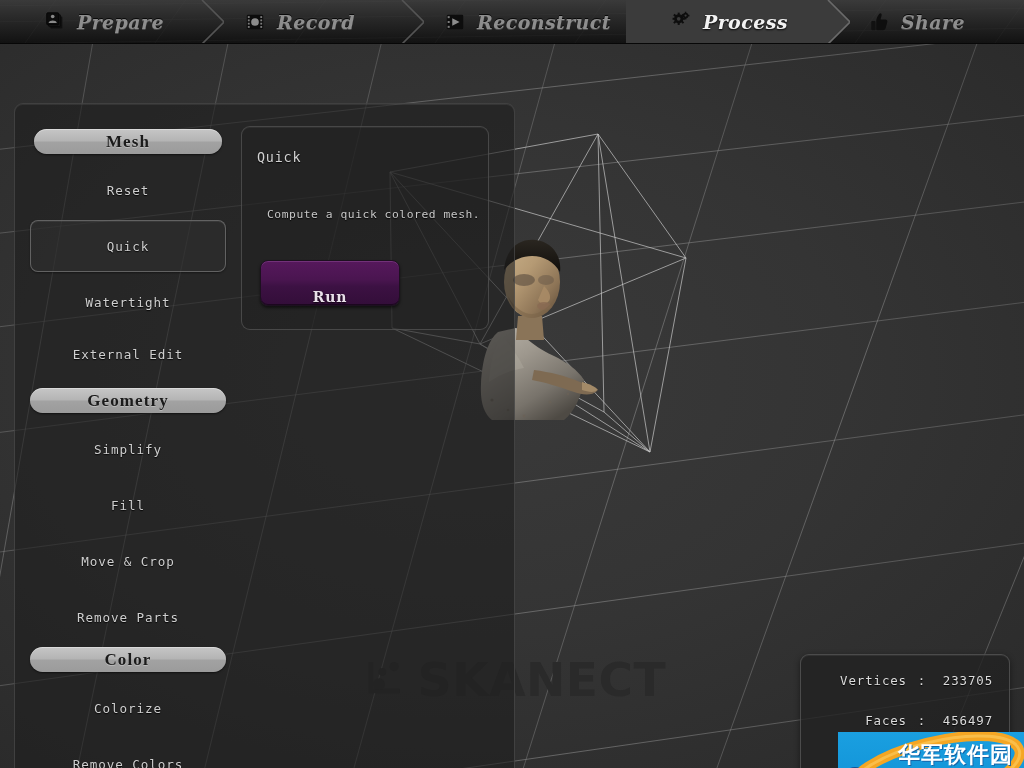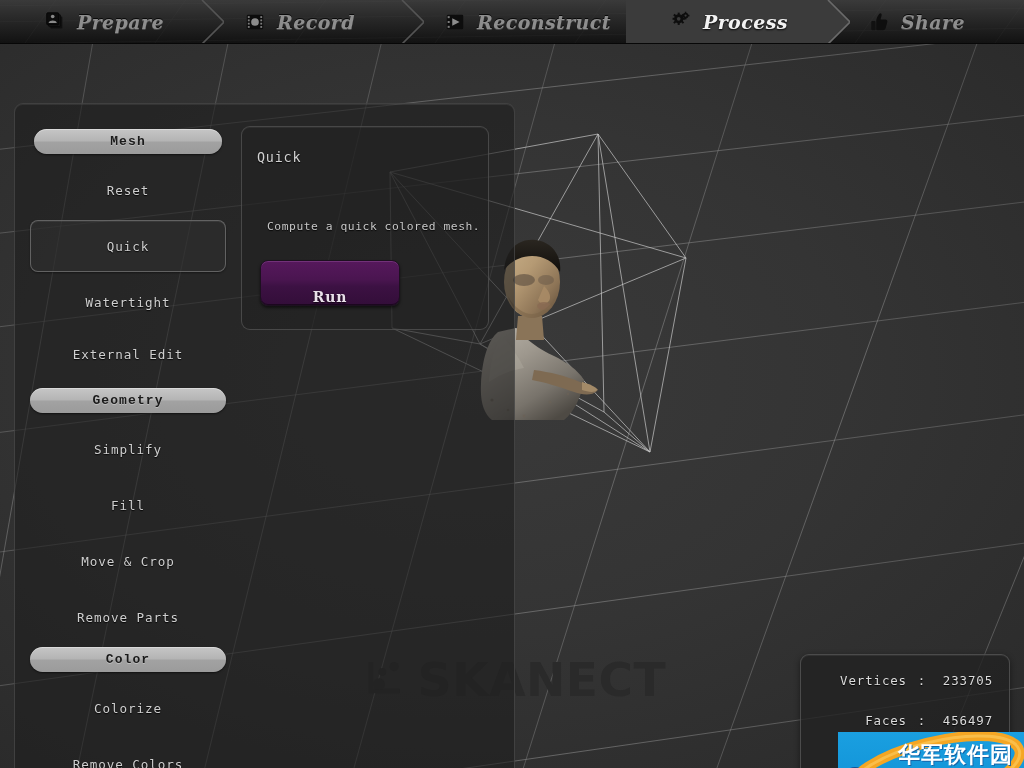--- a/index.html
+++ b/index.html
@@ -119,23 +119,23 @@
     margin: 0 auto;
     width: 188px; height: 25px;
     border-radius: 13px;
     background: linear-gradient(180deg,#c6c6c6 0%,#b4b4b4 48%,#a2a2a2 52%,#9b9b9b 100%);
     box-shadow: 0 1px 2px rgba(0,0,0,.55), inset 0 1px 0 rgba(255,255,255,.35);
     display: flex; align-items: center; justify-content: center;
     cursor: default;
   }
   .section-pill.wide { width: 196px; }
   .section-pill span {
-    font-family: Liberation Mono, monospace;
+    font-family: Liberation Serif, serif;
     font-weight: 700;
-    font-size: 13px;
+    font-size: 17px;
     letter-spacing: 1.1px;
     color: #1b1b1b;
     text-shadow: 0 1px 0 rgba(255,255,255,.30);
   }
 
   .tool-item {
     position: relative;
     width: 196px;
     margin: 0 auto;
     height: 44px;
@@ -180,21 +180,20 @@
     color: #d2d2d2;
     text-shadow: 0 1px 1px rgba(0,0,0,.9);
   }
   #detail-desc {
     position: absolute; left: 25px; top: 80px;
     width: 215px;
     font-size: 11.3px; letter-spacing: .55px;
     color: #c7c7c7;
     text-shadow: 0 1px 1px rgba(0,0,0,.9);
     line-height: 1.4;
-    margin-top: 12px;
   }
   #run-button {
     position: absolute; left: 18px; top: 133px;
     width: 140px; height: 46px;
     border-radius: 8px;
     border: 1px solid #1d1020;
     background: linear-gradient(180deg,#56185c 0%,#4a1550 42%,#3c1143 58%,#330e39 100%);
     box-shadow: inset 0 1px 0 rgba(180,110,190,.30),
                 inset 0 -1px 0 rgba(0,0,0,.45),
                 0 2px 3px rgba(0,0,0,.55);

